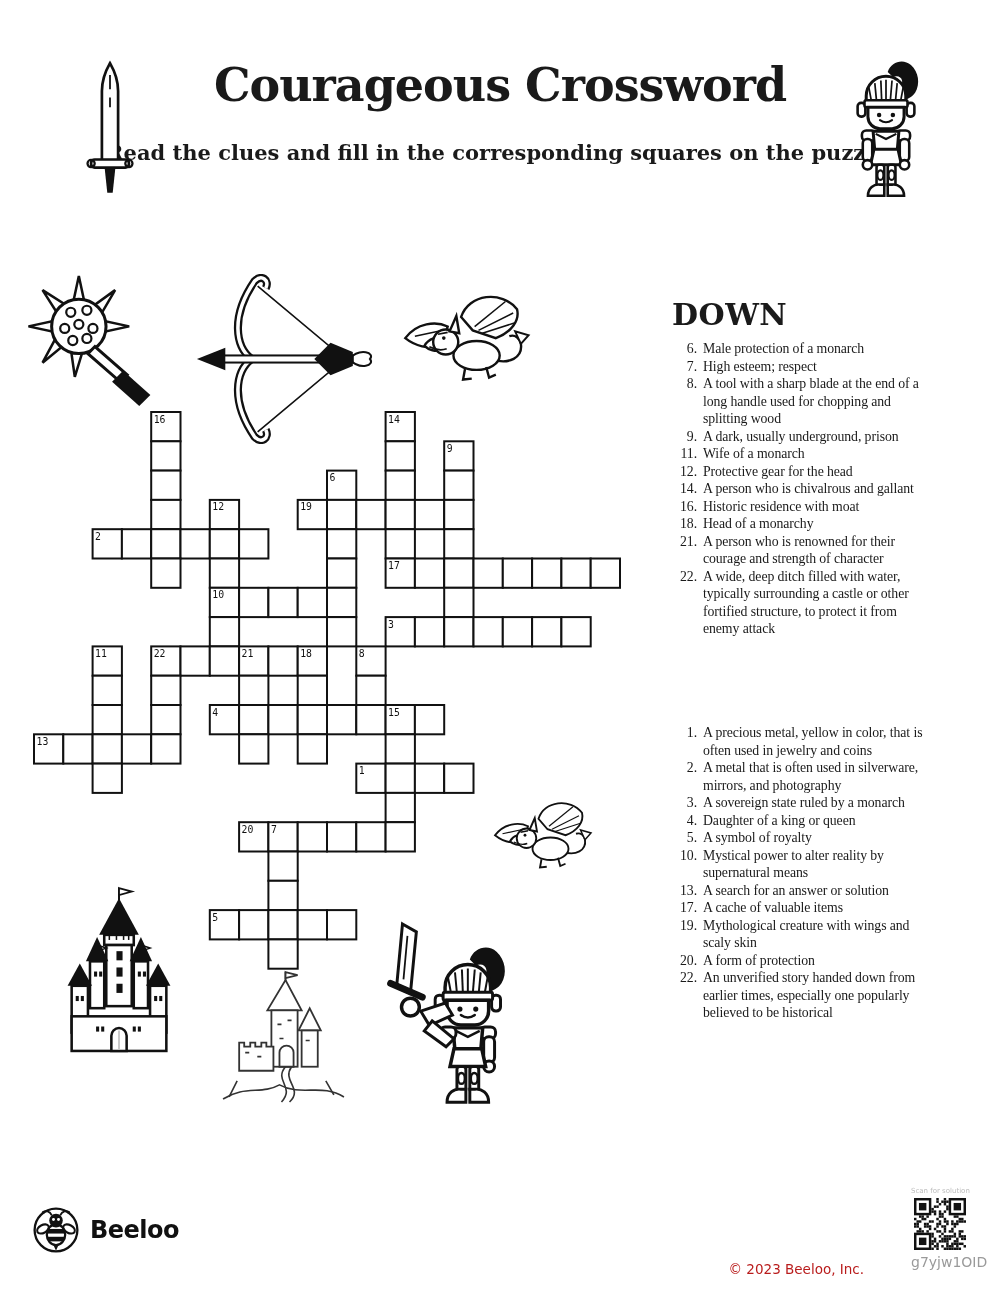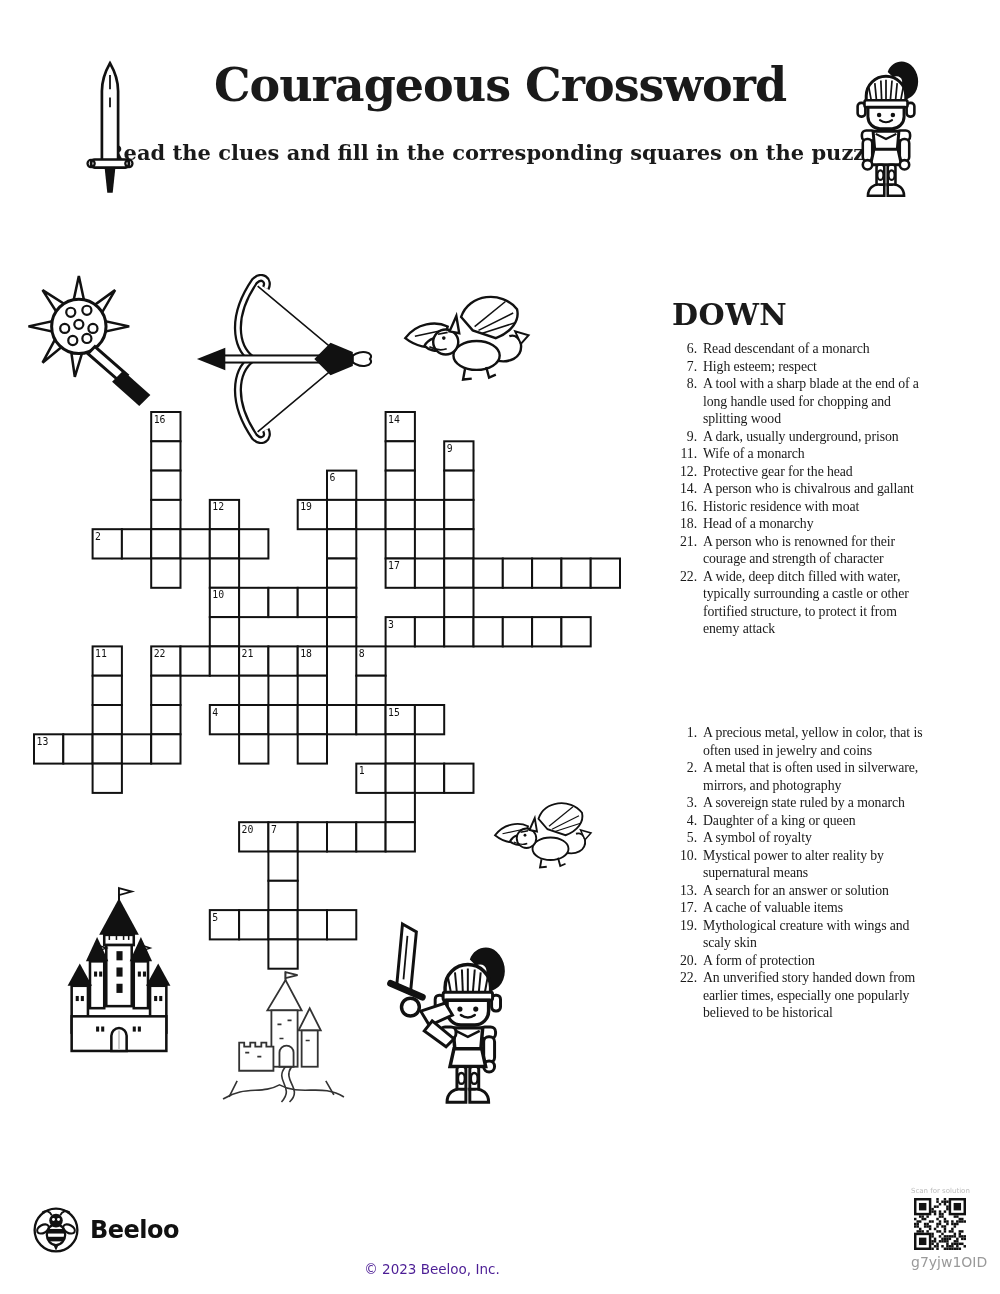--- a/index.html
+++ b/index.html
@@ -25,22 +25,22 @@
   
   #grid-svg{left:28px;top:405px;}
   #grid-svg rect.cell{fill:#ffffff;stroke:#111111;stroke-width:2;}
   #grid-svg text.cellnum{font-family:"DejaVu Sans Mono",monospace;font-size:9.8px;fill:#111;}
   
   .deco svg{display:block;width:100%;height:100%;}
   .line{fill:#fff;stroke:#111;}
   
   .brand{left:32px;top:1206px;display:flex;align-items:center;gap:10px;}
   .wordmark{font-family:"DejaVu Sans",sans-serif;font-weight:700;font-size:24px;color:#111;letter-spacing:-0.5px;}
-  .copyright{left:0;top:1261px;width:864px;text-align:center;font-family:"DejaVu Sans",sans-serif;
-             font-size:13.5px;color:#4c1d95;}
+  .copyright{left:0;top:1261px;width:864px;text-align:right;font-family:"DejaVu Sans",sans-serif;
+             font-size:13.5px;color:#b91c1c;}
   .qr-block{left:911px;top:1187px;width:58px;text-align:left;font-family:"DejaVu Sans",sans-serif;}
   .qr-label{font-size:7px;color:#bcbcbc;margin-bottom:3px;white-space:nowrap;}
   .qr-id{font-size:14px;color:#9a9a9a;margin-top:4px;}
 </style>
 </head>
 <body>
 
 <div class="page">
 
   <div class="abs title">Courageous Crossword</div>
@@ -420,21 +420,21 @@
       <rect x="327" y="910.1" width="29.3" height="29.3" class="cell"></rect>
       <rect x="268.4" y="939.4" width="29.3" height="29.3" class="cell"></rect>
     </svg>
 
   <div class="abs clues-panel">
     <div class="clues-section clues-down">
       <h2 class="clues-heading">DOWN</h2>
       <ul class="clue-list">
           <li class="clue">
             <span class="clue-num">6.</span>
-            <span class="clue-text">Read descendant of a monarch</span>
+            <span class="clue-text">Male protection of a monarch</span>
           </li>
           <li class="clue">
             <span class="clue-num">7.</span>
             <span class="clue-text">High esteem; respect</span>
           </li>
           <li class="clue">
             <span class="clue-num">8.</span>
             <span class="clue-text">A tool with a sharp blade at the end of a long handle used for chopping and splitting wood</span>
           </li>
           <li class="clue">

